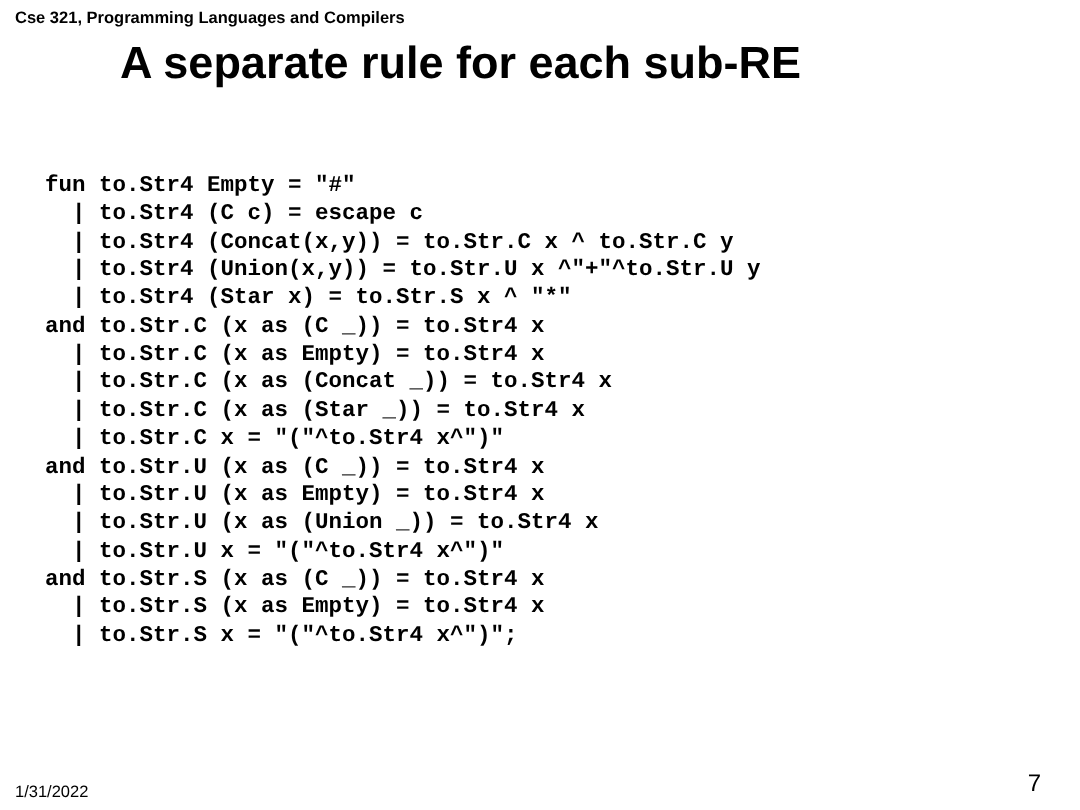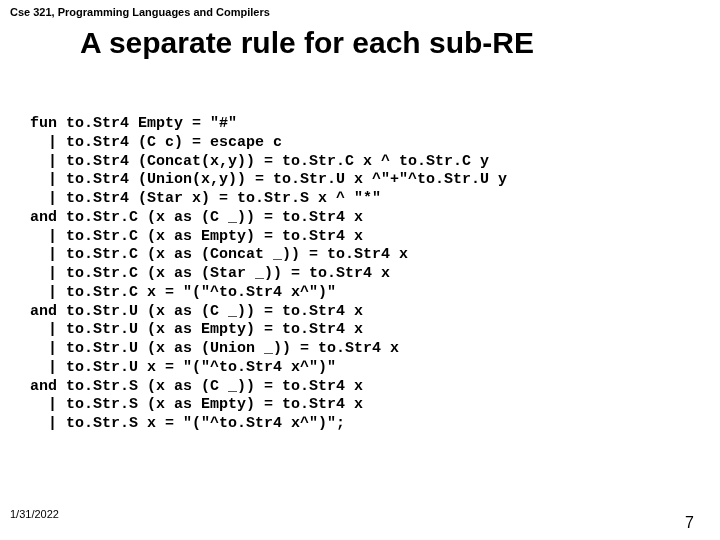--- a/index.html
+++ b/index.html
@@ -49,21 +49,21 @@
     left: 30px;
     top: 435px;
     font-family: "Courier New", Courier, monospace;
     font-size: 15px;
     font-weight: bold;
     white-space: pre;
     line-height: 1.25;
   }
   .date {
     position: absolute;
-    bottom: 20px;
+    bottom: 6px;
     left: 10px;
     font-size: 11px;
   }
   .pagenum {
     position: absolute;
     bottom: 8px;
     right: 14px;
     font-size: 16px;
   }
 </style>

